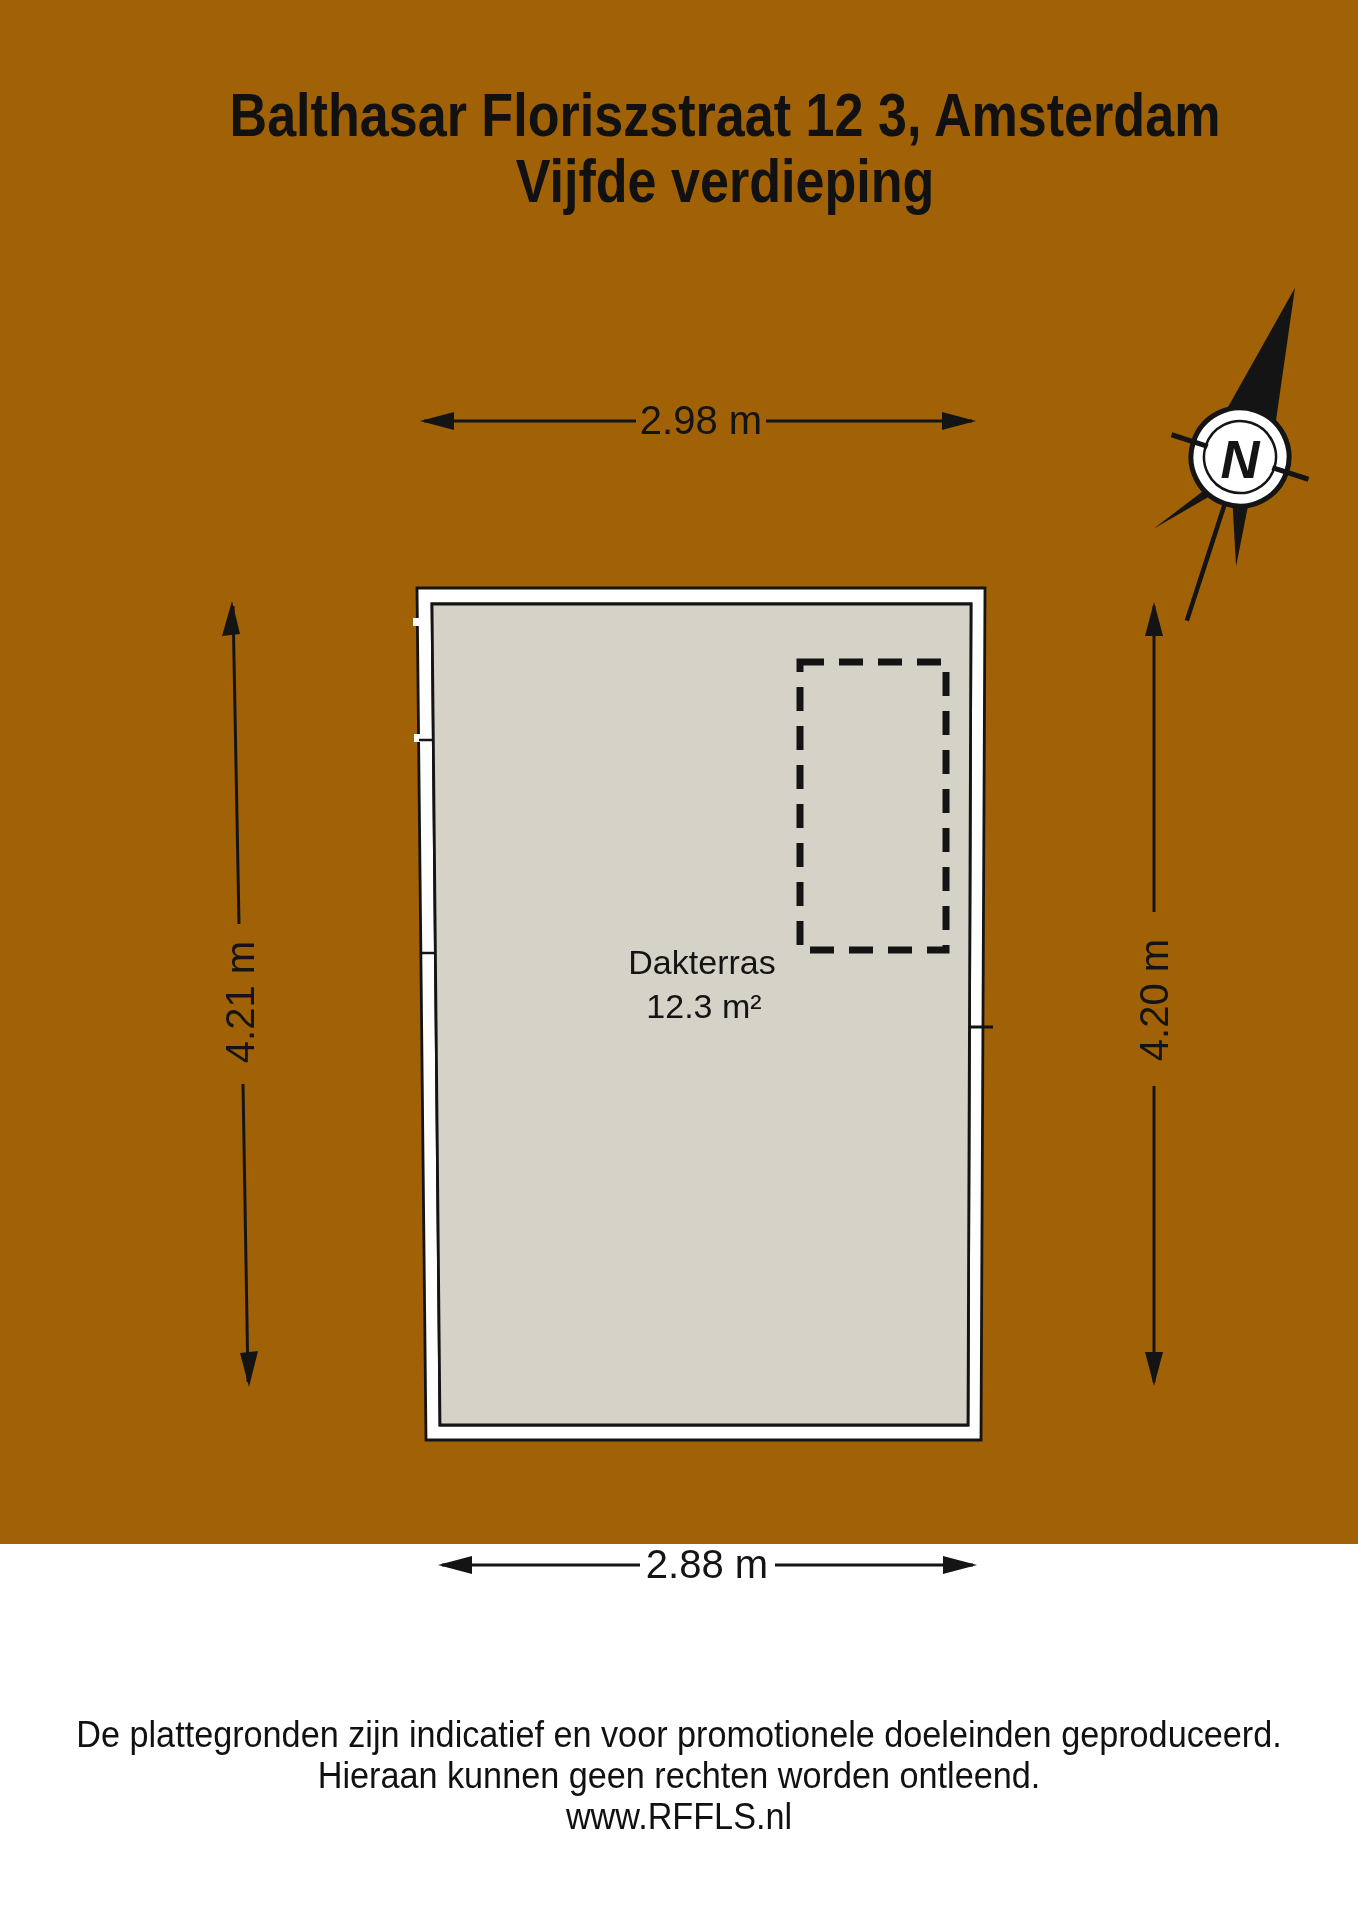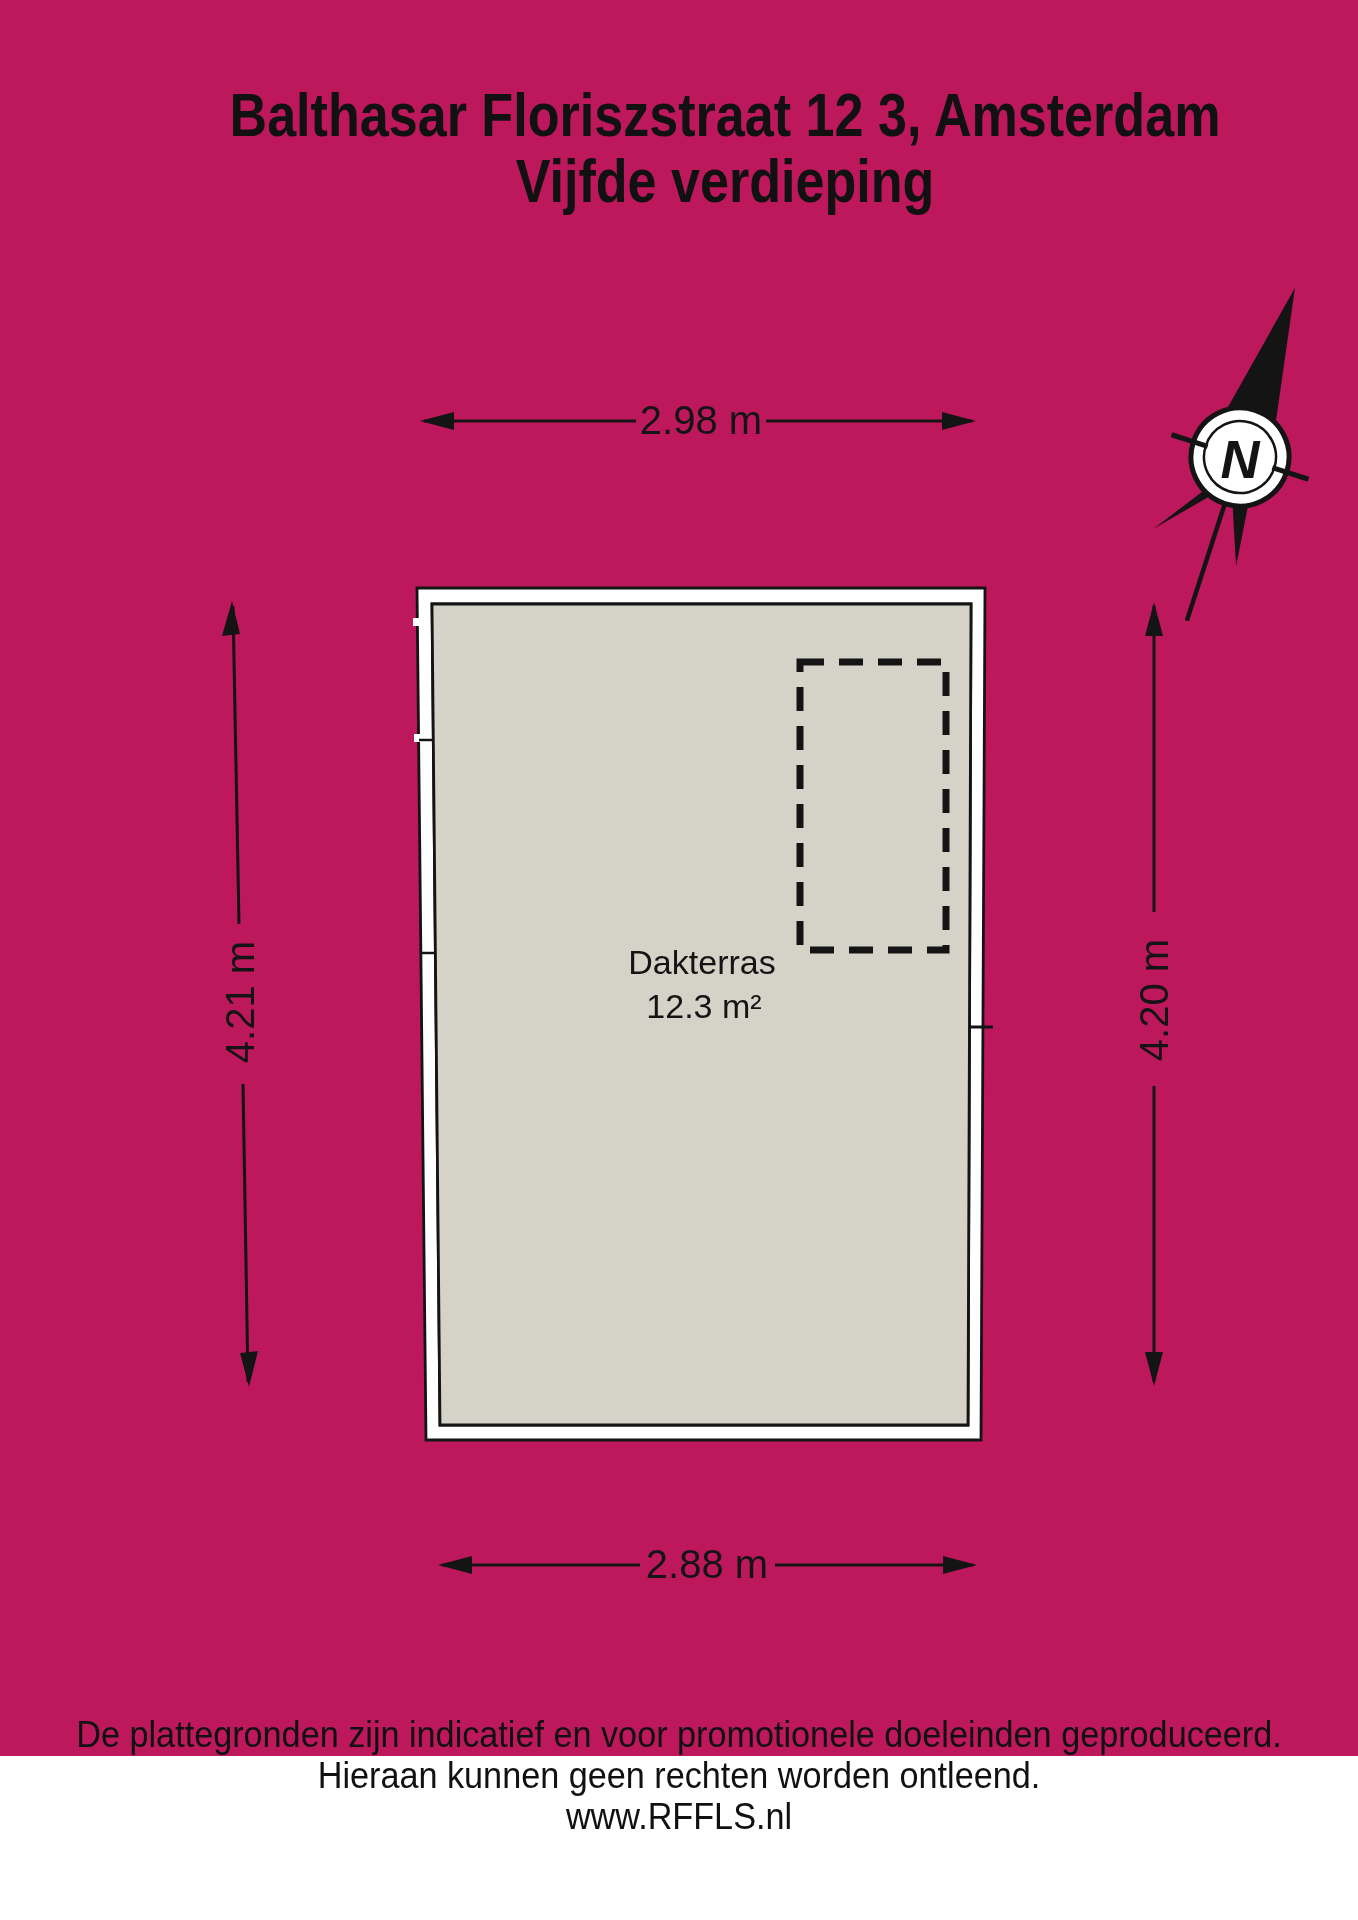--- a/index.html
+++ b/index.html
@@ -7,22 +7,22 @@
     padding: 0;
     background: #ffffff;
     width: 1358px;
     height: 1920px;
     overflow: hidden;
     font-family: "Liberation Sans", "DejaVu Sans", sans-serif;
   }
   .page {
     position: relative;
     width: 1358px;
-    height: 1756px;
-    background: #be185d;
+    height: 1544px;
+    background: #a16207;
   }
   .title-block {
     position: absolute;
     top: 82px;
     left: 46px;
     width: 1358px;
     text-align: center;
     color: #111111;
     font-weight: bold;
     font-size: 62px;

